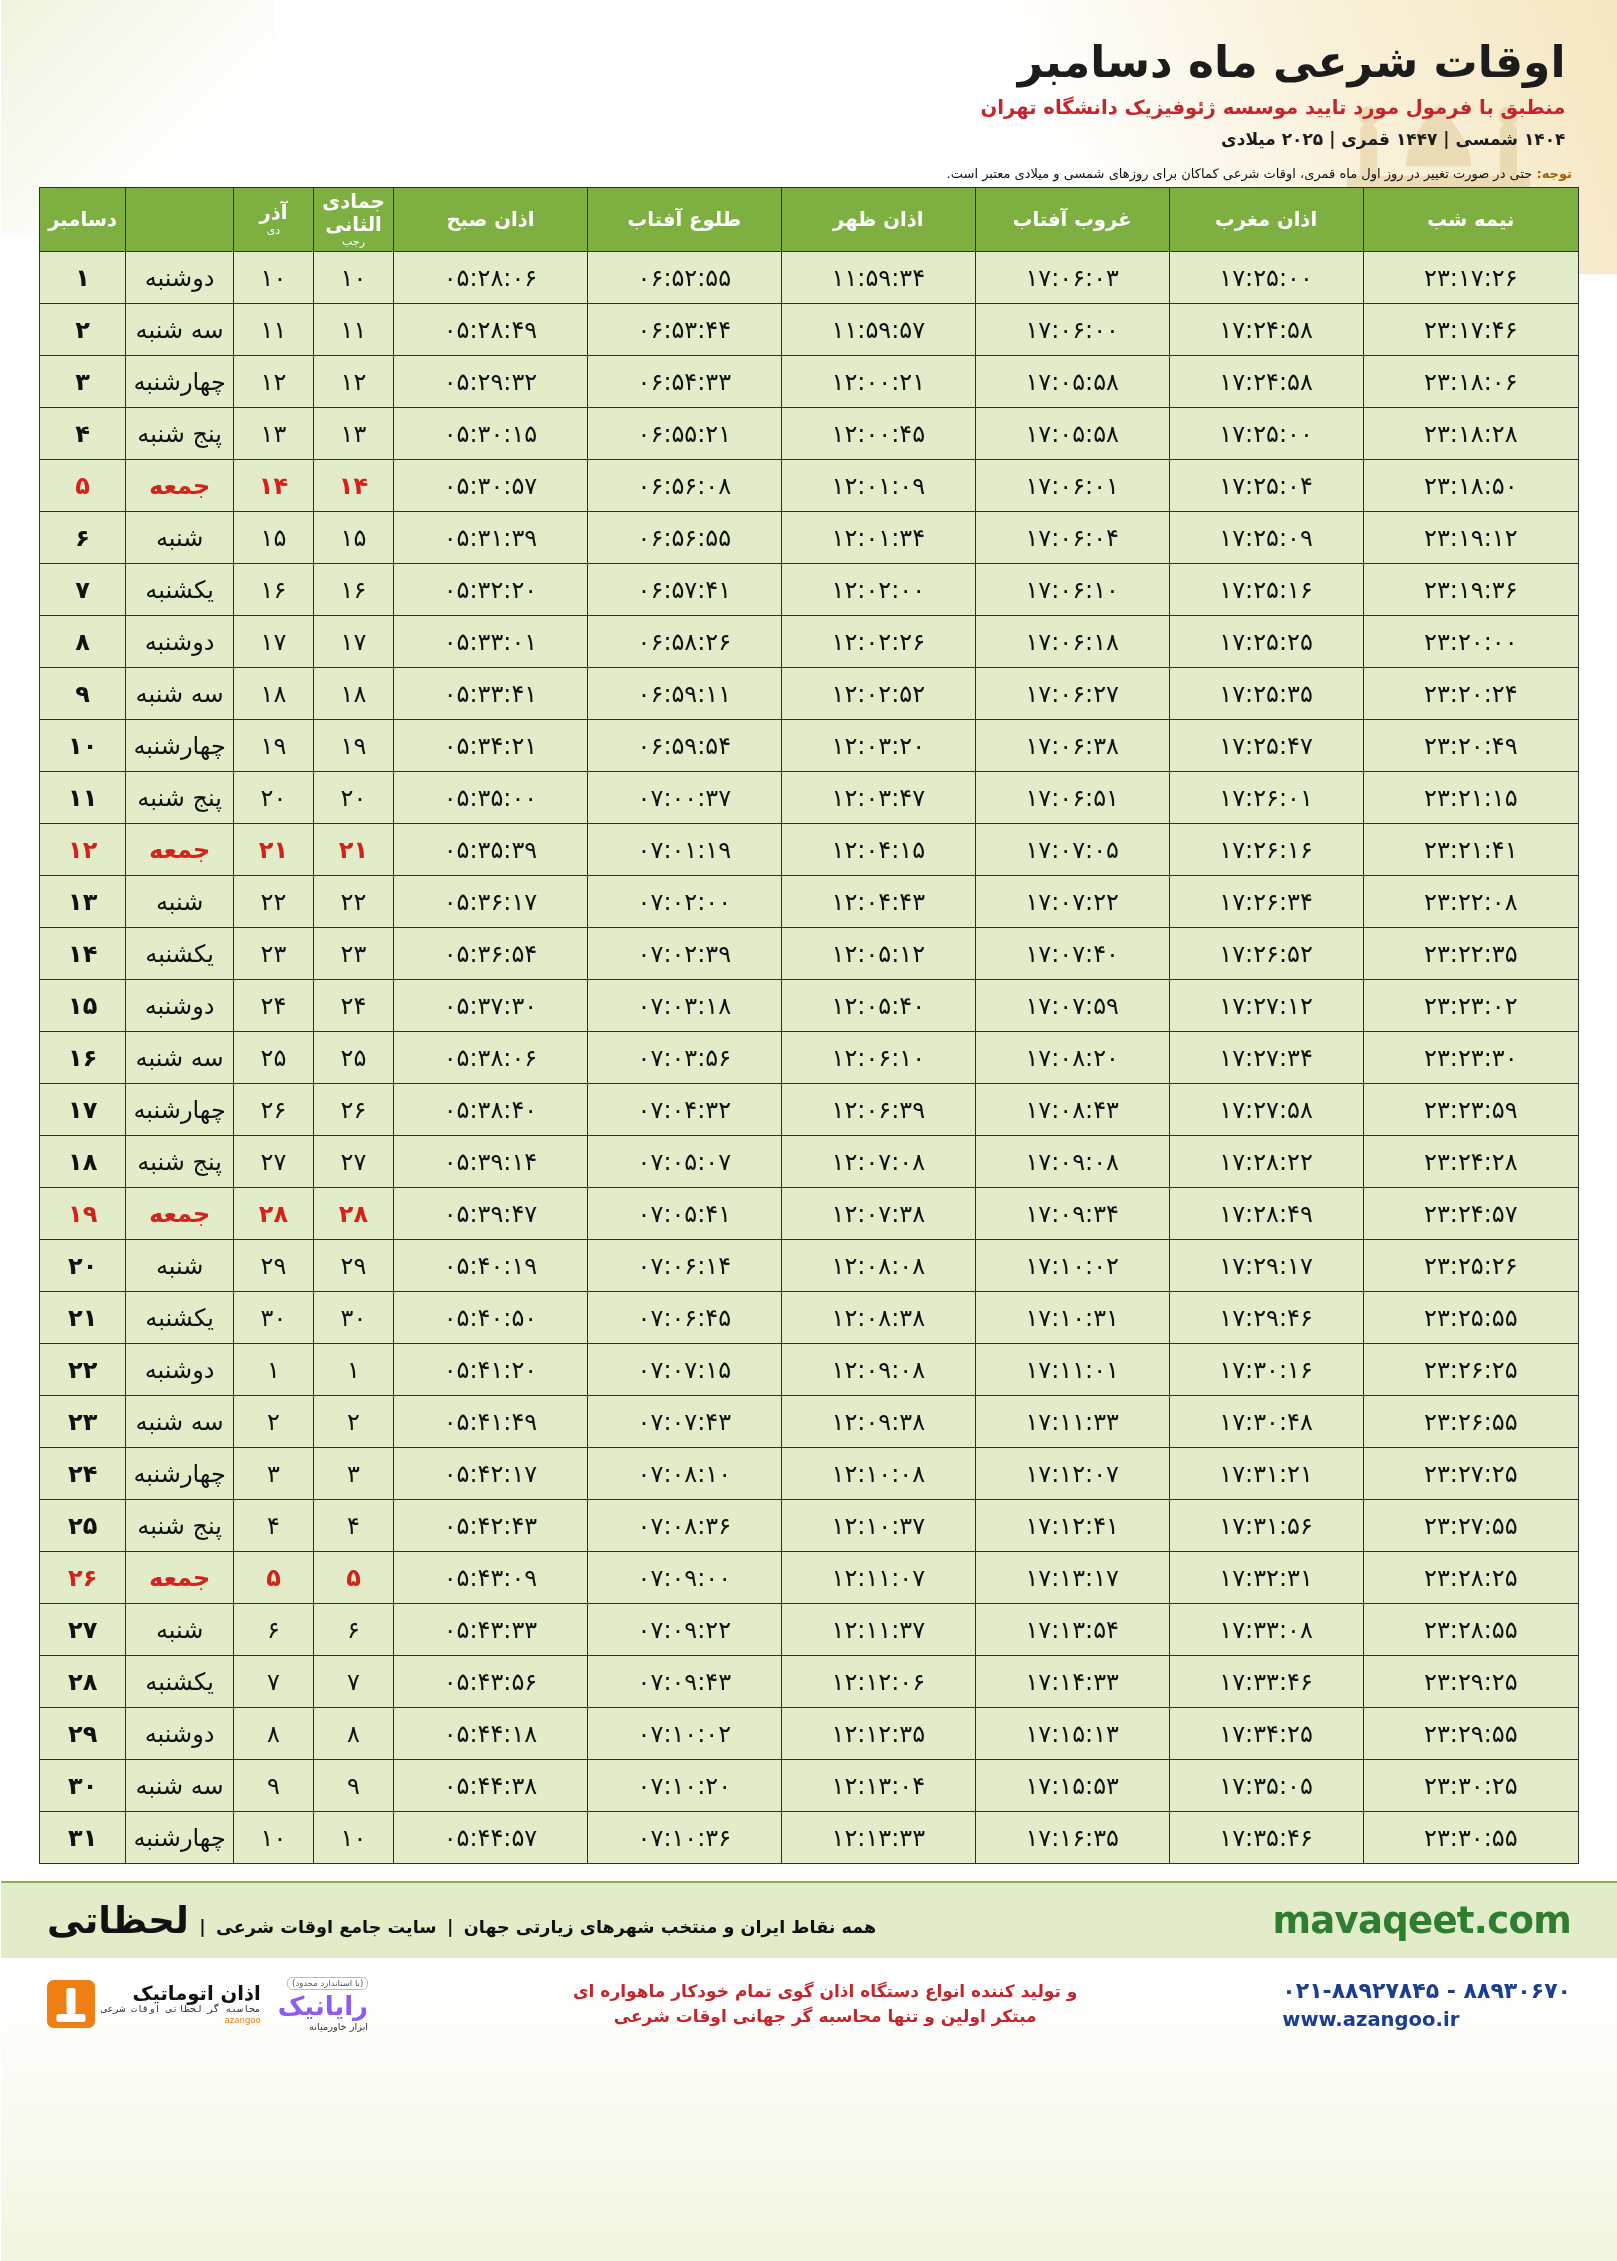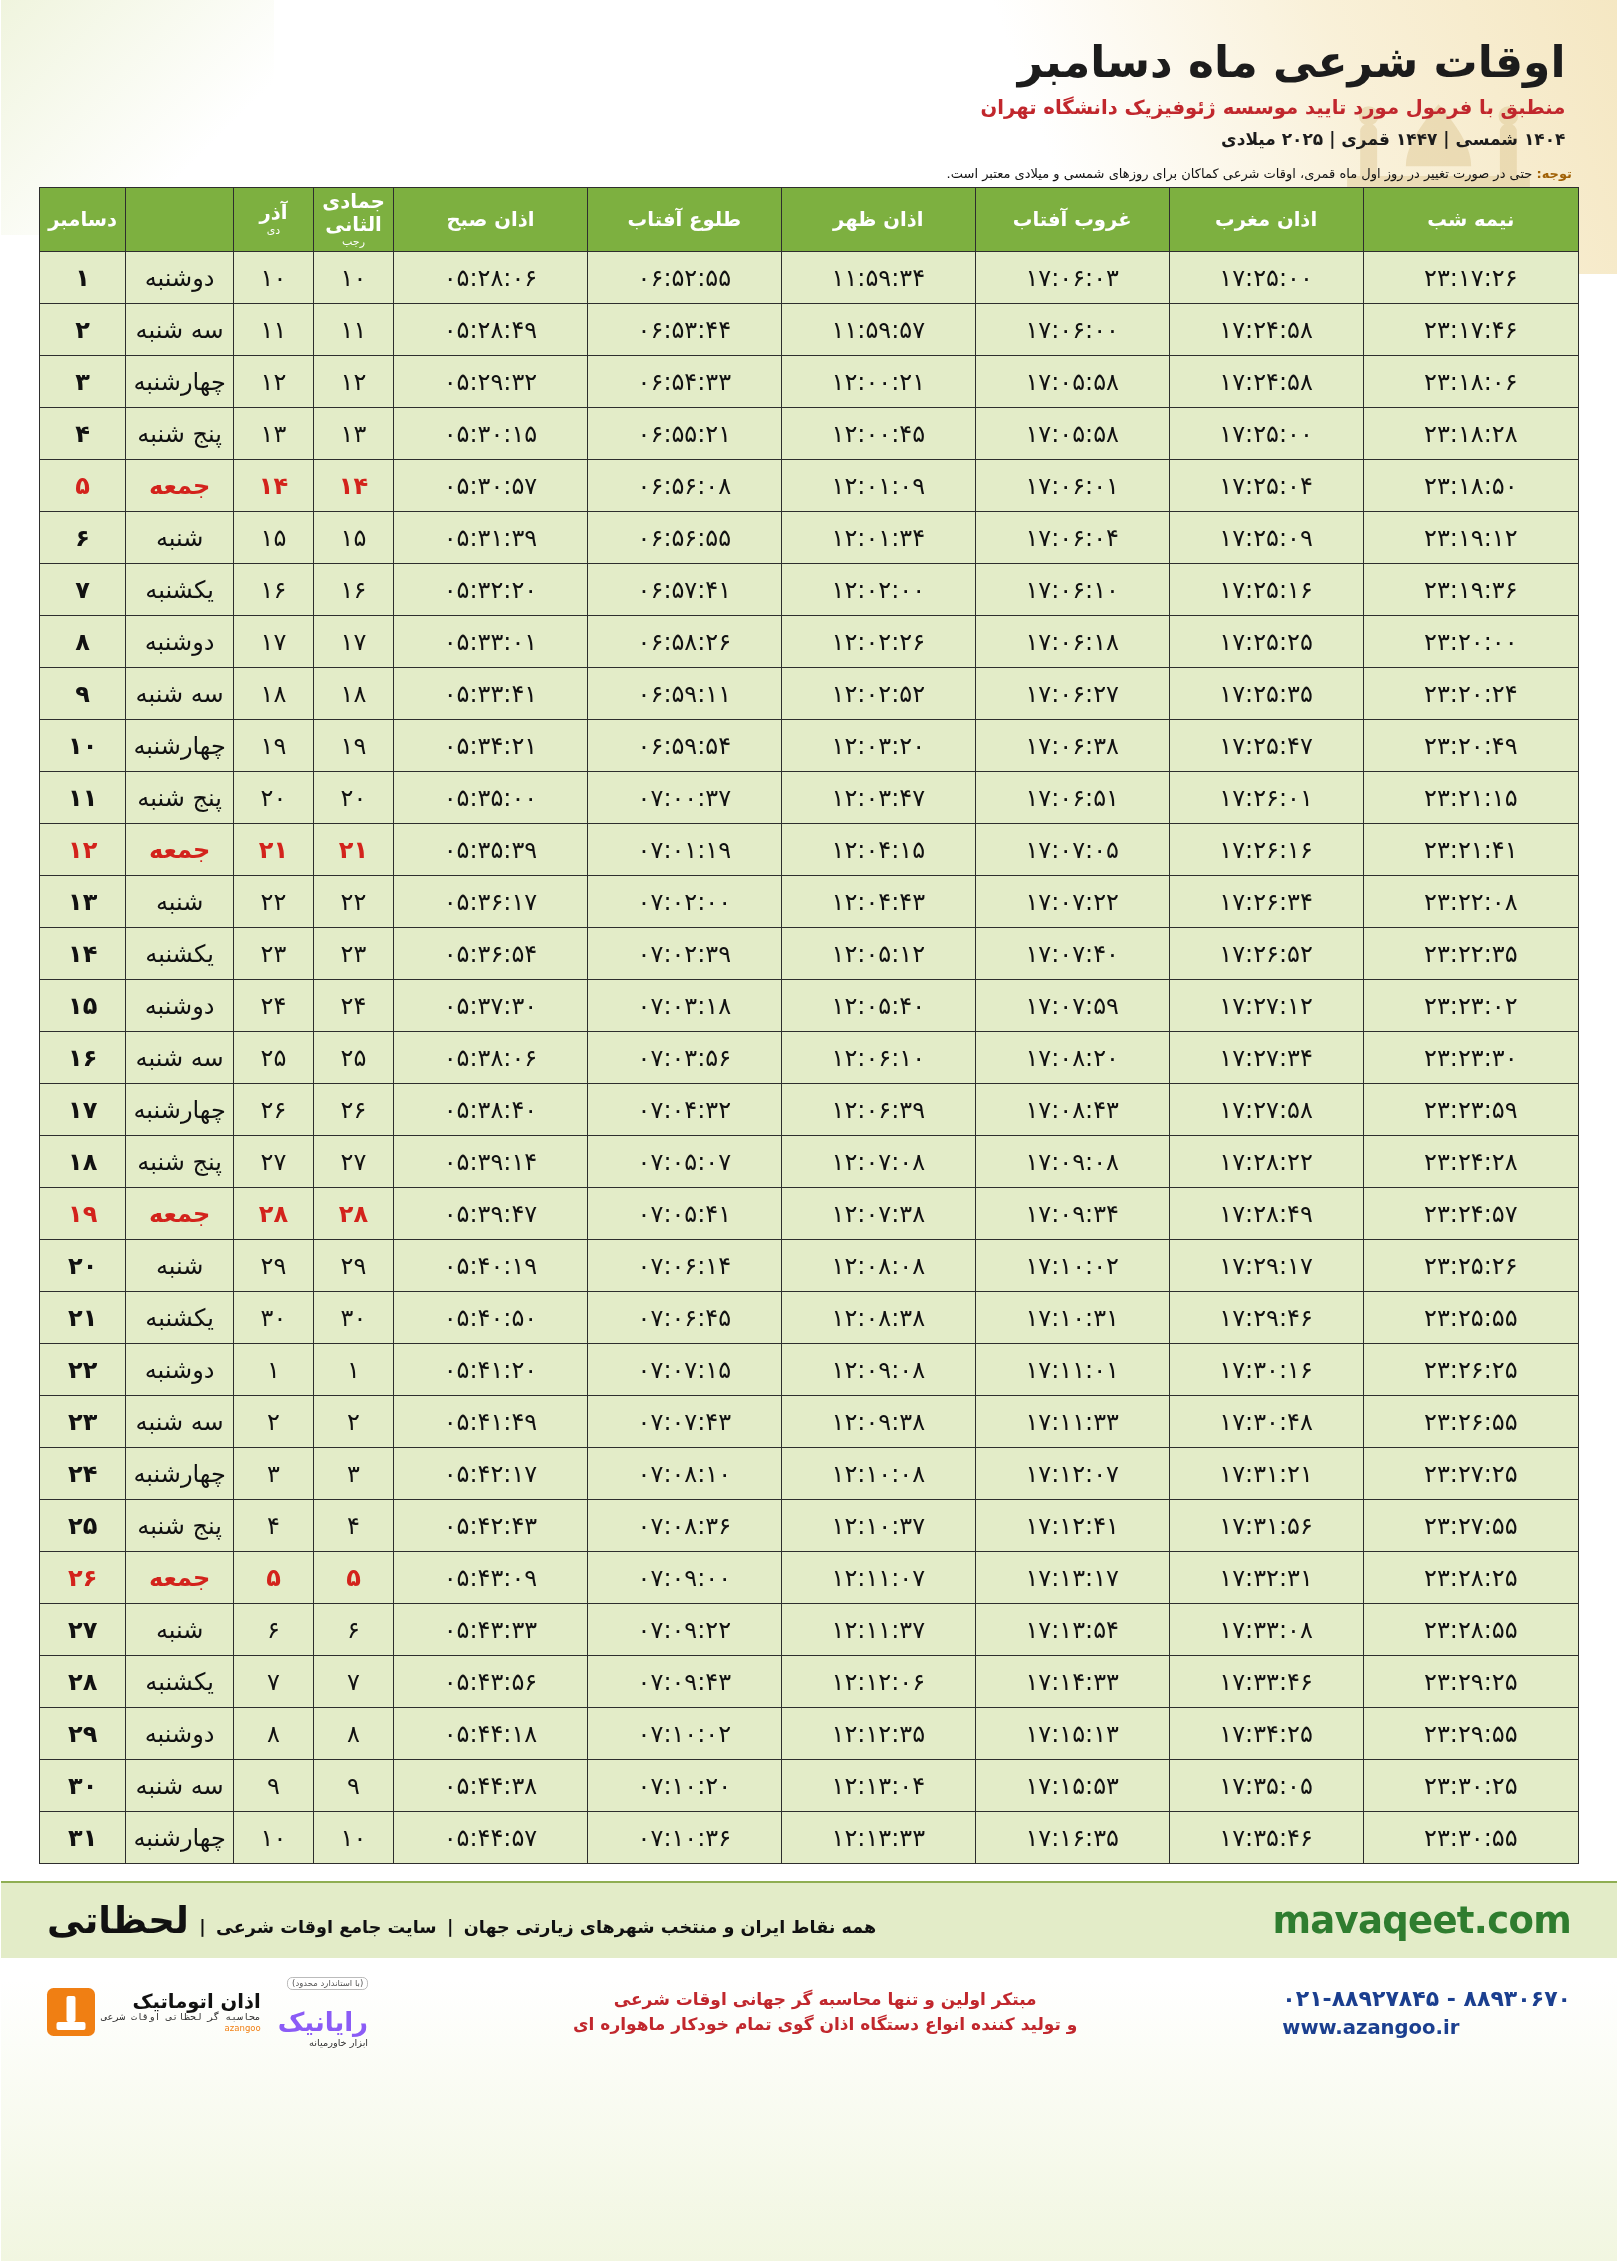--- a/index.html
+++ b/index.html
@@ -160,21 +160,21 @@
   .logo-mark::after{
     content:""; position:absolute; left:50%; bottom:6.5px; transform:translateX(-50%);
     width:29px; height:7.8px; background:#fff; border-radius:2px;
   }
   .logo-text-az { font-size: 19.6px; font-weight:bold; color:#111; line-height:1.1; }
   .logo-text-az .sub { display:block; font-size:9.8px; color:#333; font-weight:normal;font-family:Liberation Mono, monospace; }
   .logo-text-az .sub2 { display:block; font-size:8.5px; color:#f07f13; font-weight:normal; }
   .logo-rayanik { text-align:right; }
   .logo-rayanik .r1 { font-size: 26px; font-weight:bold; color:#8b5cf6; }
   .logo-rayanik .r2 { font-size: 9.8px; color:#333; }
-  .logo-rayanik .r0 { font-size: 8.5px; color:#555; border:0.7px solid #bbb; display:inline-block; padding:0.7px 3.9px; border-radius:5.2px; margin-bottom:17px;}
+  .logo-rayanik .r0 { font-size: 8.5px; color:#555; border:0.7px solid #bbb; display:inline-block; padding:0.7px 3.9px; border-radius:5.2px; margin-bottom:1px;}
 
   
   .mosque {
     position:absolute; top: 78px; right: 62px; width: 235px; height: 196px;
     opacity: 0.55; z-index:1; pointer-events:none;
   }
 </style>
 </head>
 <body>
 
@@ -631,22 +631,22 @@
       <span class="brand-name">لحظاتی</span>
     </div>
   </div>
 
   <div class="footer-bottom">
     <div class="fb-left">
       <div class="fb-phone">۰۲۱-۸۸۹۲۷۸۴۵ - ۸۸۹۳۰۶۷۰</div>
       <div class="fb-site">www.azangoo.ir</div>
     </div>
     <div class="fb-center">
+      <div class="fb-c1 blk">و تولید کننده انواع دستگاه اذان گوی تمام خودکار ماهواره ای</div>
       <div class="fb-c1">مبتکر اولین و تنها محاسبه گر جهانی اوقات شرعی</div>
-      <div class="fb-c1 blk">و تولید کننده انواع دستگاه اذان گوی تمام خودکار ماهواره ای</div>
     </div>
     <div class="fb-right">
       <div class="logo-rayanik">
         <div class="r0">(با استاندارد محدود)</div>
         <div class="r1">رایانیک</div>
         <div class="r2">ابزار خاورمیانه</div>
       </div>
       <div class="logo-azangoo">
         <div class="logo-text-az">
           <span>اذان اتوماتیک</span>

